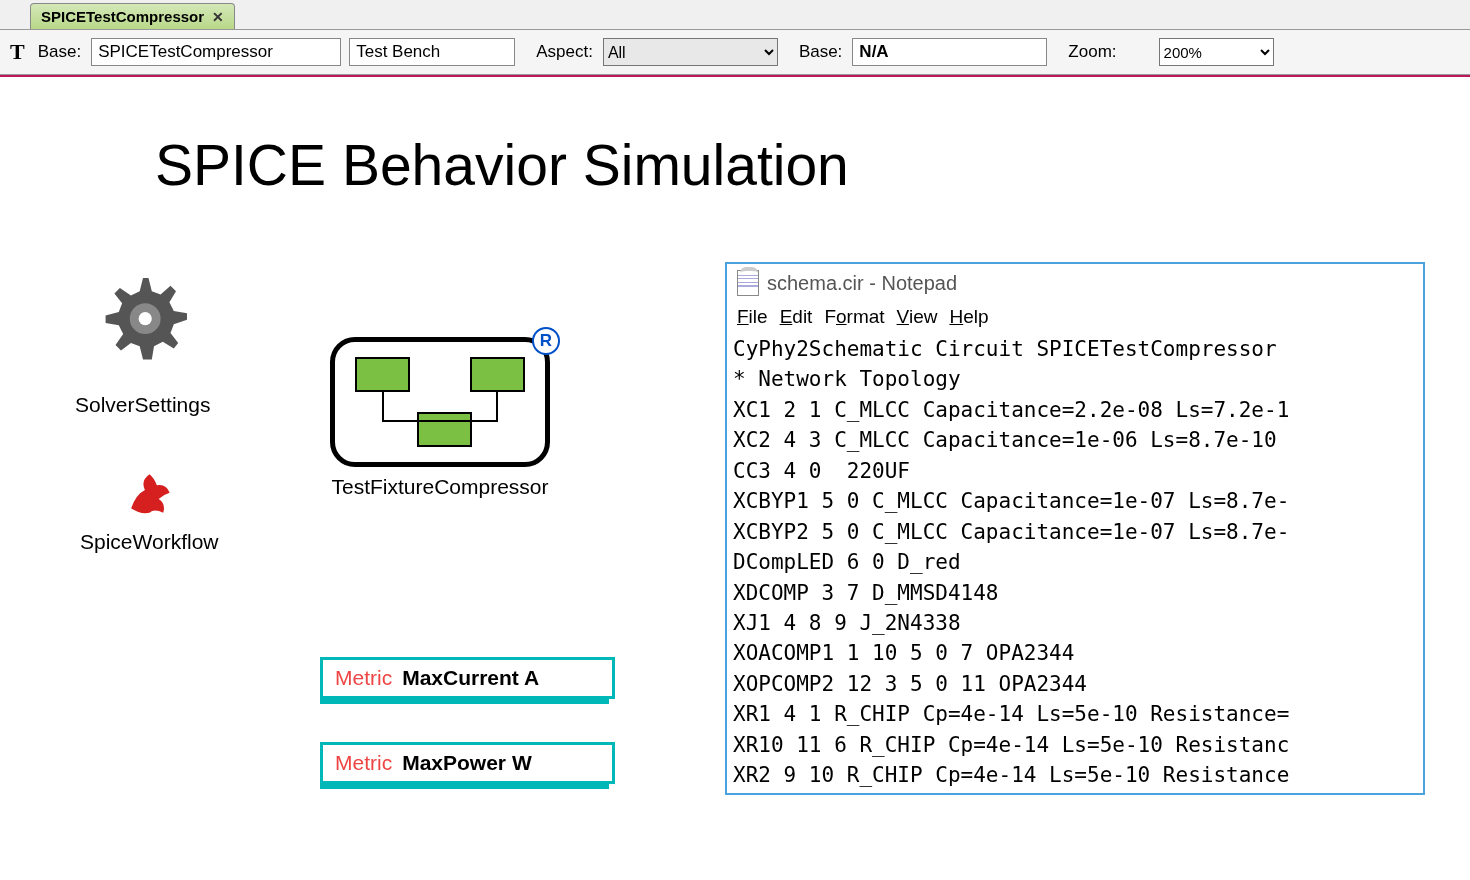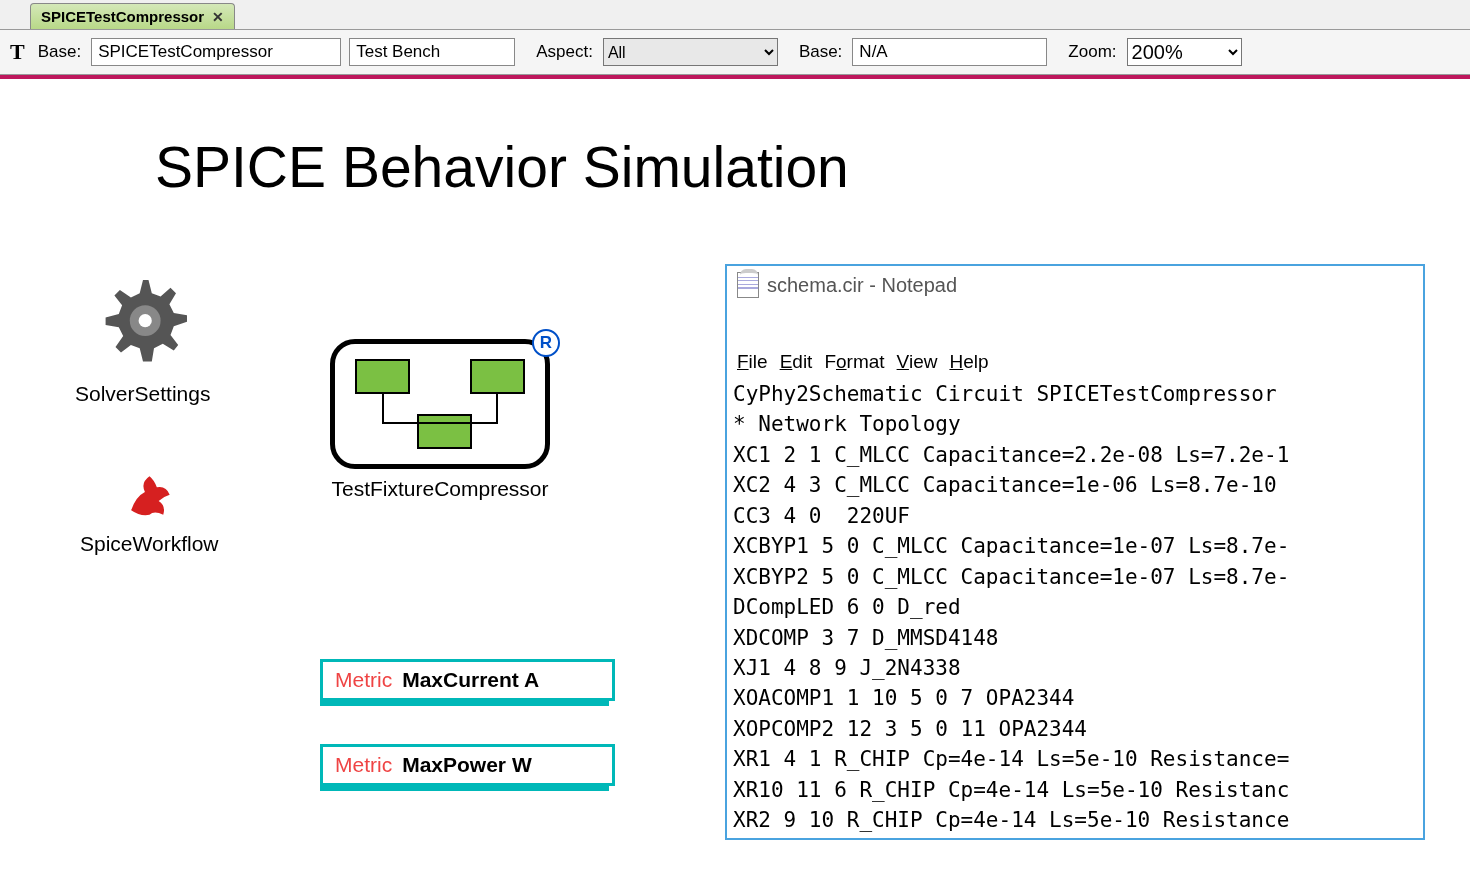--- a/index.html
+++ b/index.html
@@ -58,30 +58,30 @@
     .txt-input {
       border: 1px solid #888;
       background: #fff;
       padding: 3px 6px;
       font-size: 17px;
       height: 28px;
     }
     .name-input { width: 250px; }
     .type-input { width: 166px; }
     .aspect-select { width: 175px; background: #e8e8e8; height: 28px; font-size: 16px; }
-    .base-input { width: 195px; }
-    .zoom-select { width: 115px; background: #fff; height: 28px; font-size: 20px; }
+    .base-input { width: 195px; font-weight: bold; }
+    .zoom-select { width: 115px; background: #fff; height: 28px; font-size: 15px; margin-left: 32px; }
     .spacer-sm { width: 5px; }
     
     .canvas {
       position: relative;
       width: 100%;
       height: calc(100% - 75px);
       background: #fff;
-      border-top: 4px solid #be185d;
+      border-top: 2px solid #be185d;
     }
     
     .canvas-title {
       position: absolute;
       left: 155px;
       top: 55px;
       font-size: 57px;
       font-weight: normal;
     }
     
@@ -92,21 +92,21 @@
       text-align: center;
       cursor: pointer;
     }
     .gear-icon {
       width: 110px;
       height: 110px;
       margin: 0 auto;
     }
     .solver-settings-label {
       font-size: 21px;
-      margin-top: 3px;
+      margin-top: 16px;
     }
     
     .spice-workflow {
       position: absolute;
       left: 80px;
       top: 390px;
       text-align: center;
       cursor: pointer;
     }
     .eagle-icon {
@@ -229,21 +229,20 @@
       top:-4px; left:2px;
       width:18px; height:6px;
       border-top: 4px solid #ccc;
       border-radius: 6px 6px 0 0;
     }
     .notepad-menubar {
       padding: 4px 10px;
       font-size: 19px;
       display: flex;
       gap: 12px;
-      margin-top: 43px;
     }
     .notepad-menubar span { cursor: pointer; }
     .notepad-menubar span u { text-decoration: underline; }
     .notepad-content {
       padding: 2px 6px;
       font-family: Consolas, monospace;
       font-size: 21px;
       line-height: 1.45;
       white-space: pre;
       overflow: hidden;

